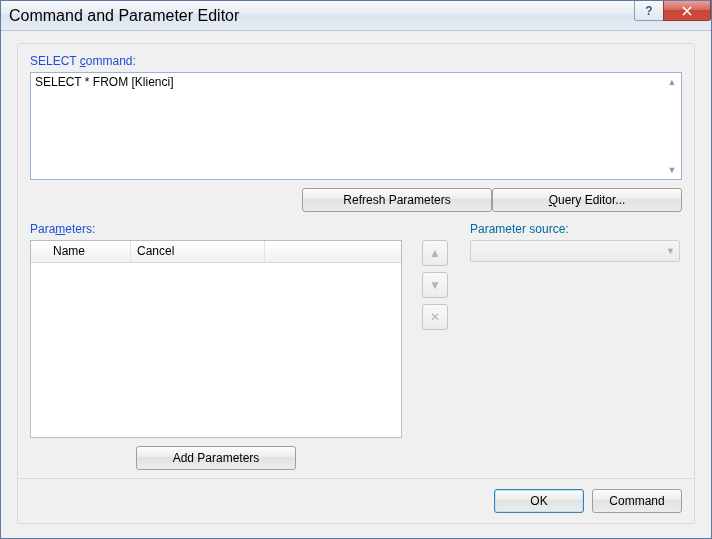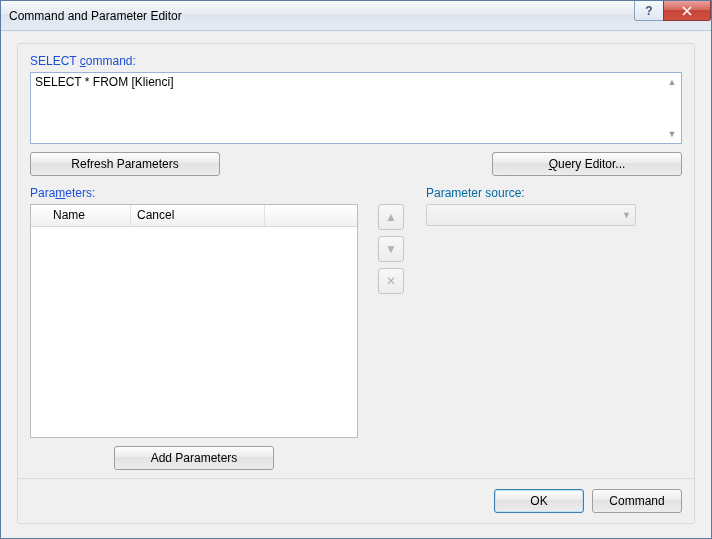--- a/index.html
+++ b/index.html
@@ -27,21 +27,21 @@
     background: linear-gradient(to bottom, #f8f9fb 0%, #e6ebf2 45%, #dde4ee 46%, #e6ecf4 100%);
     border-bottom: 1px solid #b9c7d9;
     display: flex;
     align-items: center;
     padding: 0 0 0 8px;
     position: relative;
   }
   .titlebar .title {
     flex: 1;
     color: #000;
-    font-size: 12px;
+    font-size: 16px;
   }
   .titlebar .tb-buttons {
     display: flex;
     height: 20px;
     margin-top: -9px;
   }
   .tb-btn {
     width: 30px;
     height: 20px;
     border: 1px solid #8aa0b8;
@@ -83,21 +83,21 @@
     flex-direction: column;
   }
   .label {
     color: #1d4ed8;
   }
   .disabled { color: #0369a1; }
   .textarea-wrap {
     margin-top: 4px;
     border: 1px solid #98b5d6;
     background: #fff;
-    height: 72px;
+    height: 108px;
     position: relative;
     display: flex;
   }
   textarea.sql {
     border: none;
     outline: none;
     resize: none;
     width: 100%;
     font-family: "Segoe UI", Tahoma, sans-serif;
     font-size: 12px;
@@ -132,31 +132,31 @@
     justify-content: center;
     color: #000;
   }
   .btn:focus, .btn.primary {
     border-color: #3c7fb1;
     box-shadow: inset 0 0 0 1px #bde2f8;
   }
   .row-btns {
     margin-top: 8px;
     display: flex;
-    justify-content: space-between;
+    justify-content: flex-end;
   }
   .row-btns .btn { width: 190px; }
   .mid {
     margin-top: 10px;
     display: flex;
     gap: 20px;
     flex: 1;
   }
   .left-col {
-    width: 328px;
+    width: 372px;
     display: flex;
     flex-direction: column;
   }
   .arrow-col {
     width: 28px;
     display: flex;
     flex-direction: column;
     gap: 6px;
     padding-top: 18px;
   }

